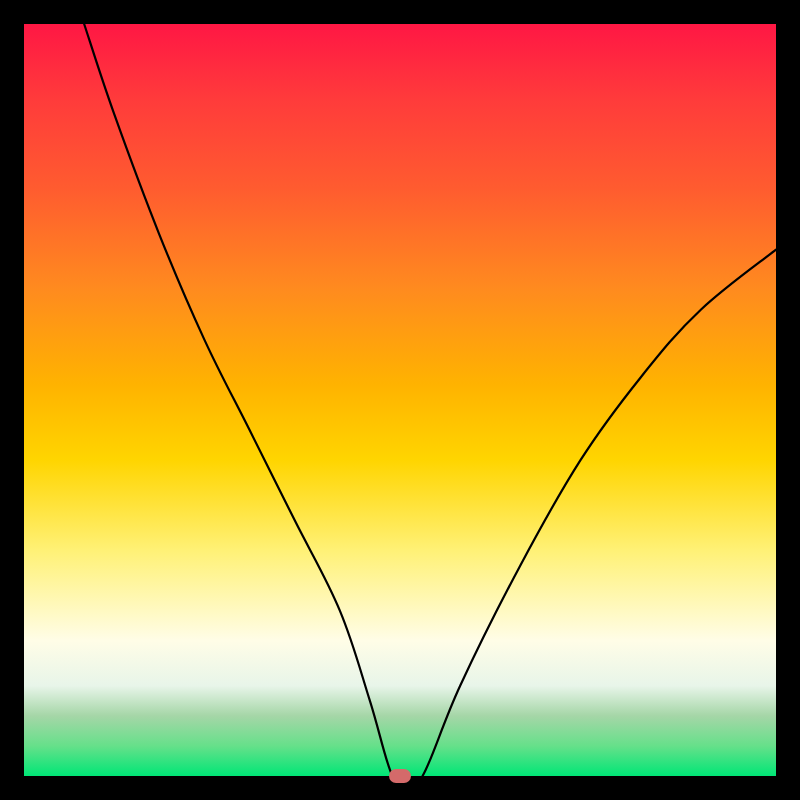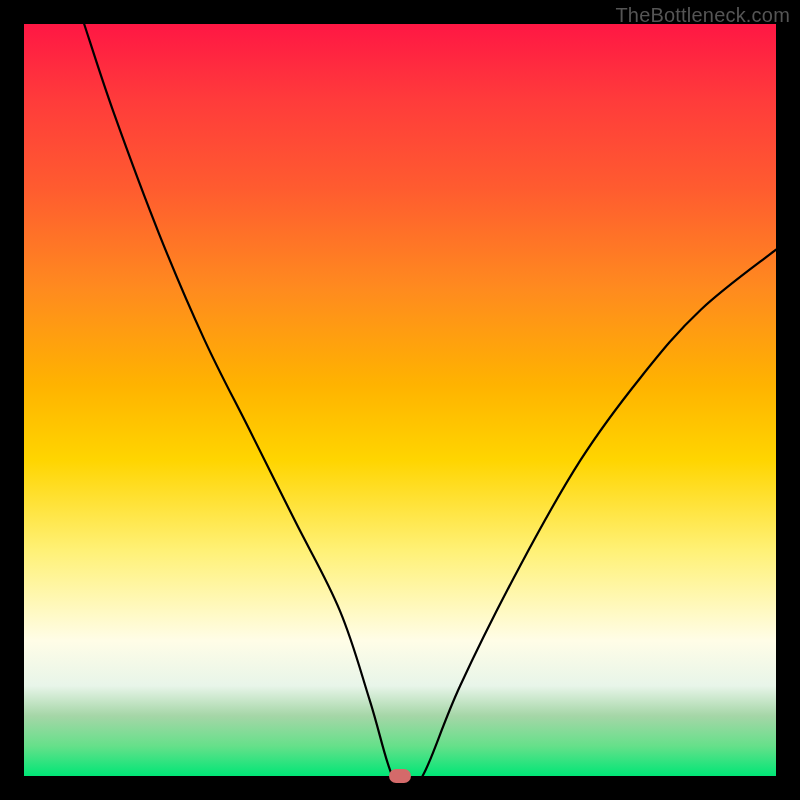--- a/index.html
+++ b/index.html
@@ -61,14 +61,13 @@
 </head>
 <body>
 
 <div class="frame">
   <div class="plot">
     <svg class="curve" viewBox="0 0 752 752" preserveAspectRatio="none">
       <path id="curve-path" fill="none" stroke="#000" stroke-width="2.2" stroke-linejoin="round" stroke-linecap="round" d="M 60.160000000000004 0 C 65.5744 16.2432, 76.704 52.3392, 90.24 90.24000000000001 C 103.776 128.1408, 119.11679999999998 169.95200000000006, 135.35999999999999 210.56000000000006 C 151.6032 251.16800000000006, 164.2368 280.6464, 180.48 315.84000000000003 C 196.7232 351.03360000000004, 209.3568 373.5936, 225.6 406.08 C 241.8432 438.5664, 254.47679999999997 463.8336, 270.71999999999997 496.32 C 286.9632 528.8063999999999, 302.304 554.0735999999999, 315.84 586.56 C 329.376 619.0464, 336.4448 647.0207999999999, 345.92 676.8 C 355.39520000000005 706.5792, 361.71200000000005 738.4639999999999, 368.48 752 C 375.248 765.5360000000001, 378.1056 752, 383.52 752 C 388.9344 752, 389.08480000000003 768.2432, 398.56 752 C 408.0352 735.7568, 418.56319999999994 699.6608, 436.15999999999997 661.76 C 453.7568 623.8592, 474.66240000000005 582.0479999999999, 496.32000000000005 541.4399999999999 C 517.9776 500.83199999999994, 534.8224 470, 556.48 436.16 C 578.1376 402.32000000000005, 594.9824 380.512, 616.64 353.44 C 638.2976 326.368, 652.4352000000001 308.77119999999996, 676.8000000000001 285.76 C 701.1648 262.7488, 738.464 236.42880000000002, 752 225.60000000000002"></path>
     </svg>
     <div class="marker" id="marker" style="left: 376px; top: 752px;"></div>
   </div>
-  <div class="watermark">TheBottleneck.com</div>
 </div>
 
 </body></html>

